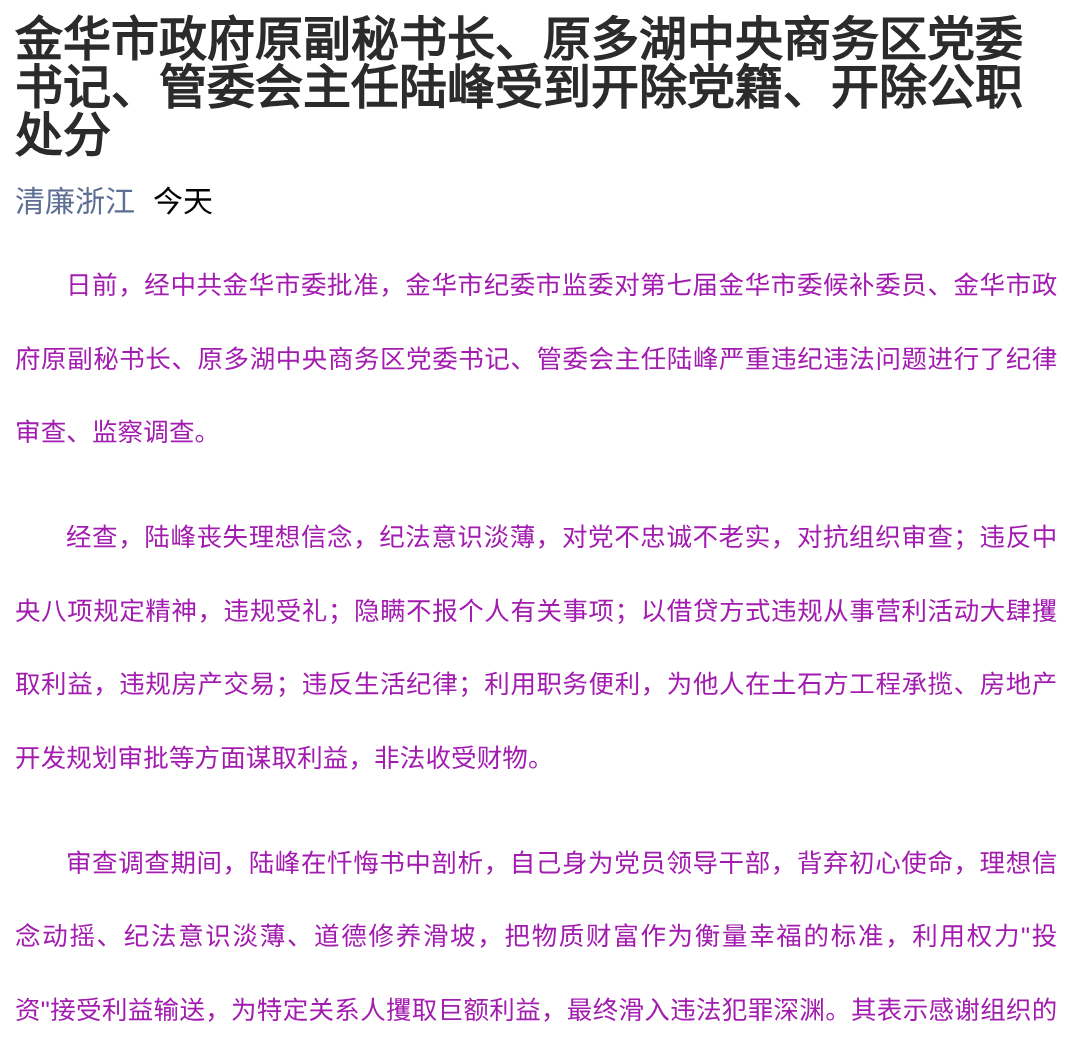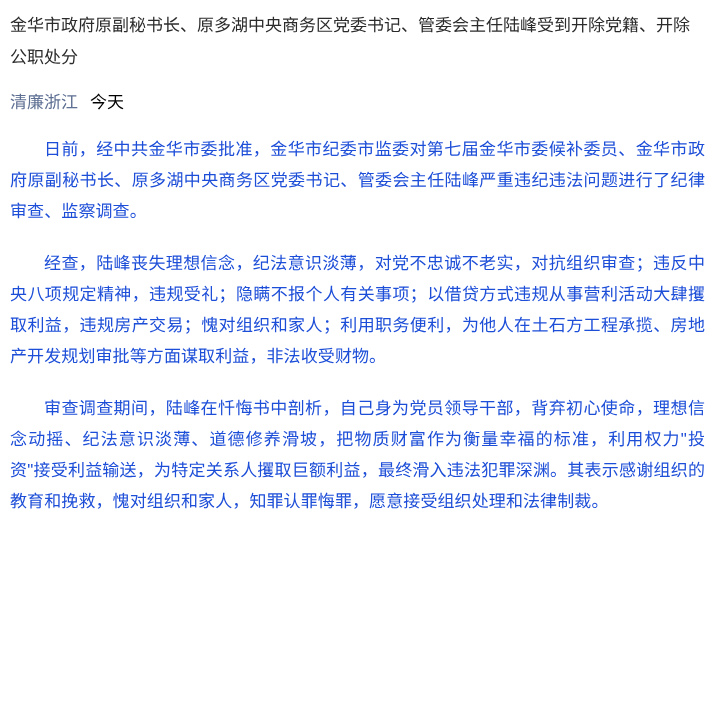--- a/index.html
+++ b/index.html
@@ -19,54 +19,54 @@
   .article {
     box-sizing: border-box;
     width: 715px;
     padding: 10px 10px 0 10px;
   }
 
   
   .article-title {
     margin: 0;
     padding: 0;
-    font-size: 17px;
+    font-size: 32px;
     line-height: 32px;
-    font-weight: normal;
+    font-weight: bold;
     color: #2b2b2b;
     letter-spacing: 0px;
     word-break: break-all;
   }
 
   
   .article-meta {
     margin-top: 20px;
     display: flex;
     align-items: baseline;
-    font-size: 17px;
+    font-size: 20px;
     line-height: 18px;
   }
   .meta-account {
     color: #5d6f93;
     margin-right: 12px;
     cursor: pointer;
   }
   .meta-time {
     color: #000000;
   }
 
   
   .article-body {
     margin-top: 22px;
   }
   .article-body p {
     margin: 0 0 21px 0;
     font-size: 17px;
-    line-height: 31px;
-    color: #1d4ed8;
+    line-height: 49px;
+    color: #a21caf;
     text-indent: 2em;
     text-align: justify;
     text-justify: inter-ideograph;
     word-break: break-all;
     letter-spacing: 0.1px;
   }
   .article-body p:last-child {
     margin-bottom: 0;
   }
 </style>
@@ -77,17 +77,17 @@
 
   <h1 class="article-title">金华市政府原副秘书长、原多湖中央商务区党委书记、管委会主任陆峰受到开除党籍、开除公职处分</h1>
 
   <div class="article-meta">
     <span class="meta-account">清廉浙江</span>
     <span class="meta-time">今天</span>
   </div>
 
   <div class="article-body">
     <p>日前，经中共金华市委批准，金华市纪委市监委对第七届金华市委候补委员、金华市政府原副秘书长、原多湖中央商务区党委书记、管委会主任陆峰严重违纪违法问题进行了纪律审查、监察调查。</p>
-    <p>经查，陆峰丧失理想信念，纪法意识淡薄，对党不忠诚不老实，对抗组织审查；违反中央八项规定精神，违规受礼；隐瞒不报个人有关事项；以借贷方式违规从事营利活动大肆攫取利益，违规房产交易；愧对组织和家人；利用职务便利，为他人在土石方工程承揽、房地产开发规划审批等方面谋取利益，非法收受财物。</p>
+    <p>经查，陆峰丧失理想信念，纪法意识淡薄，对党不忠诚不老实，对抗组织审查；违反中央八项规定精神，违规受礼；隐瞒不报个人有关事项；以借贷方式违规从事营利活动大肆攫取利益，违规房产交易；违反生活纪律；利用职务便利，为他人在土石方工程承揽、房地产开发规划审批等方面谋取利益，非法收受财物。</p>
     <p>审查调查期间，陆峰在忏悔书中剖析，自己身为党员领导干部，背弃初心使命，理想信念动摇、纪法意识淡薄、道德修养滑坡，把物质财富作为衡量幸福的标准，利用权力"投资"接受利益输送，为特定关系人攫取巨额利益，最终滑入违法犯罪深渊。其表示感谢组织的教育和挽救，愧对组织和家人，知罪认罪悔罪，愿意接受组织处理和法律制裁。</p>
   </div>
 
 </div>
 
 </body></html>

